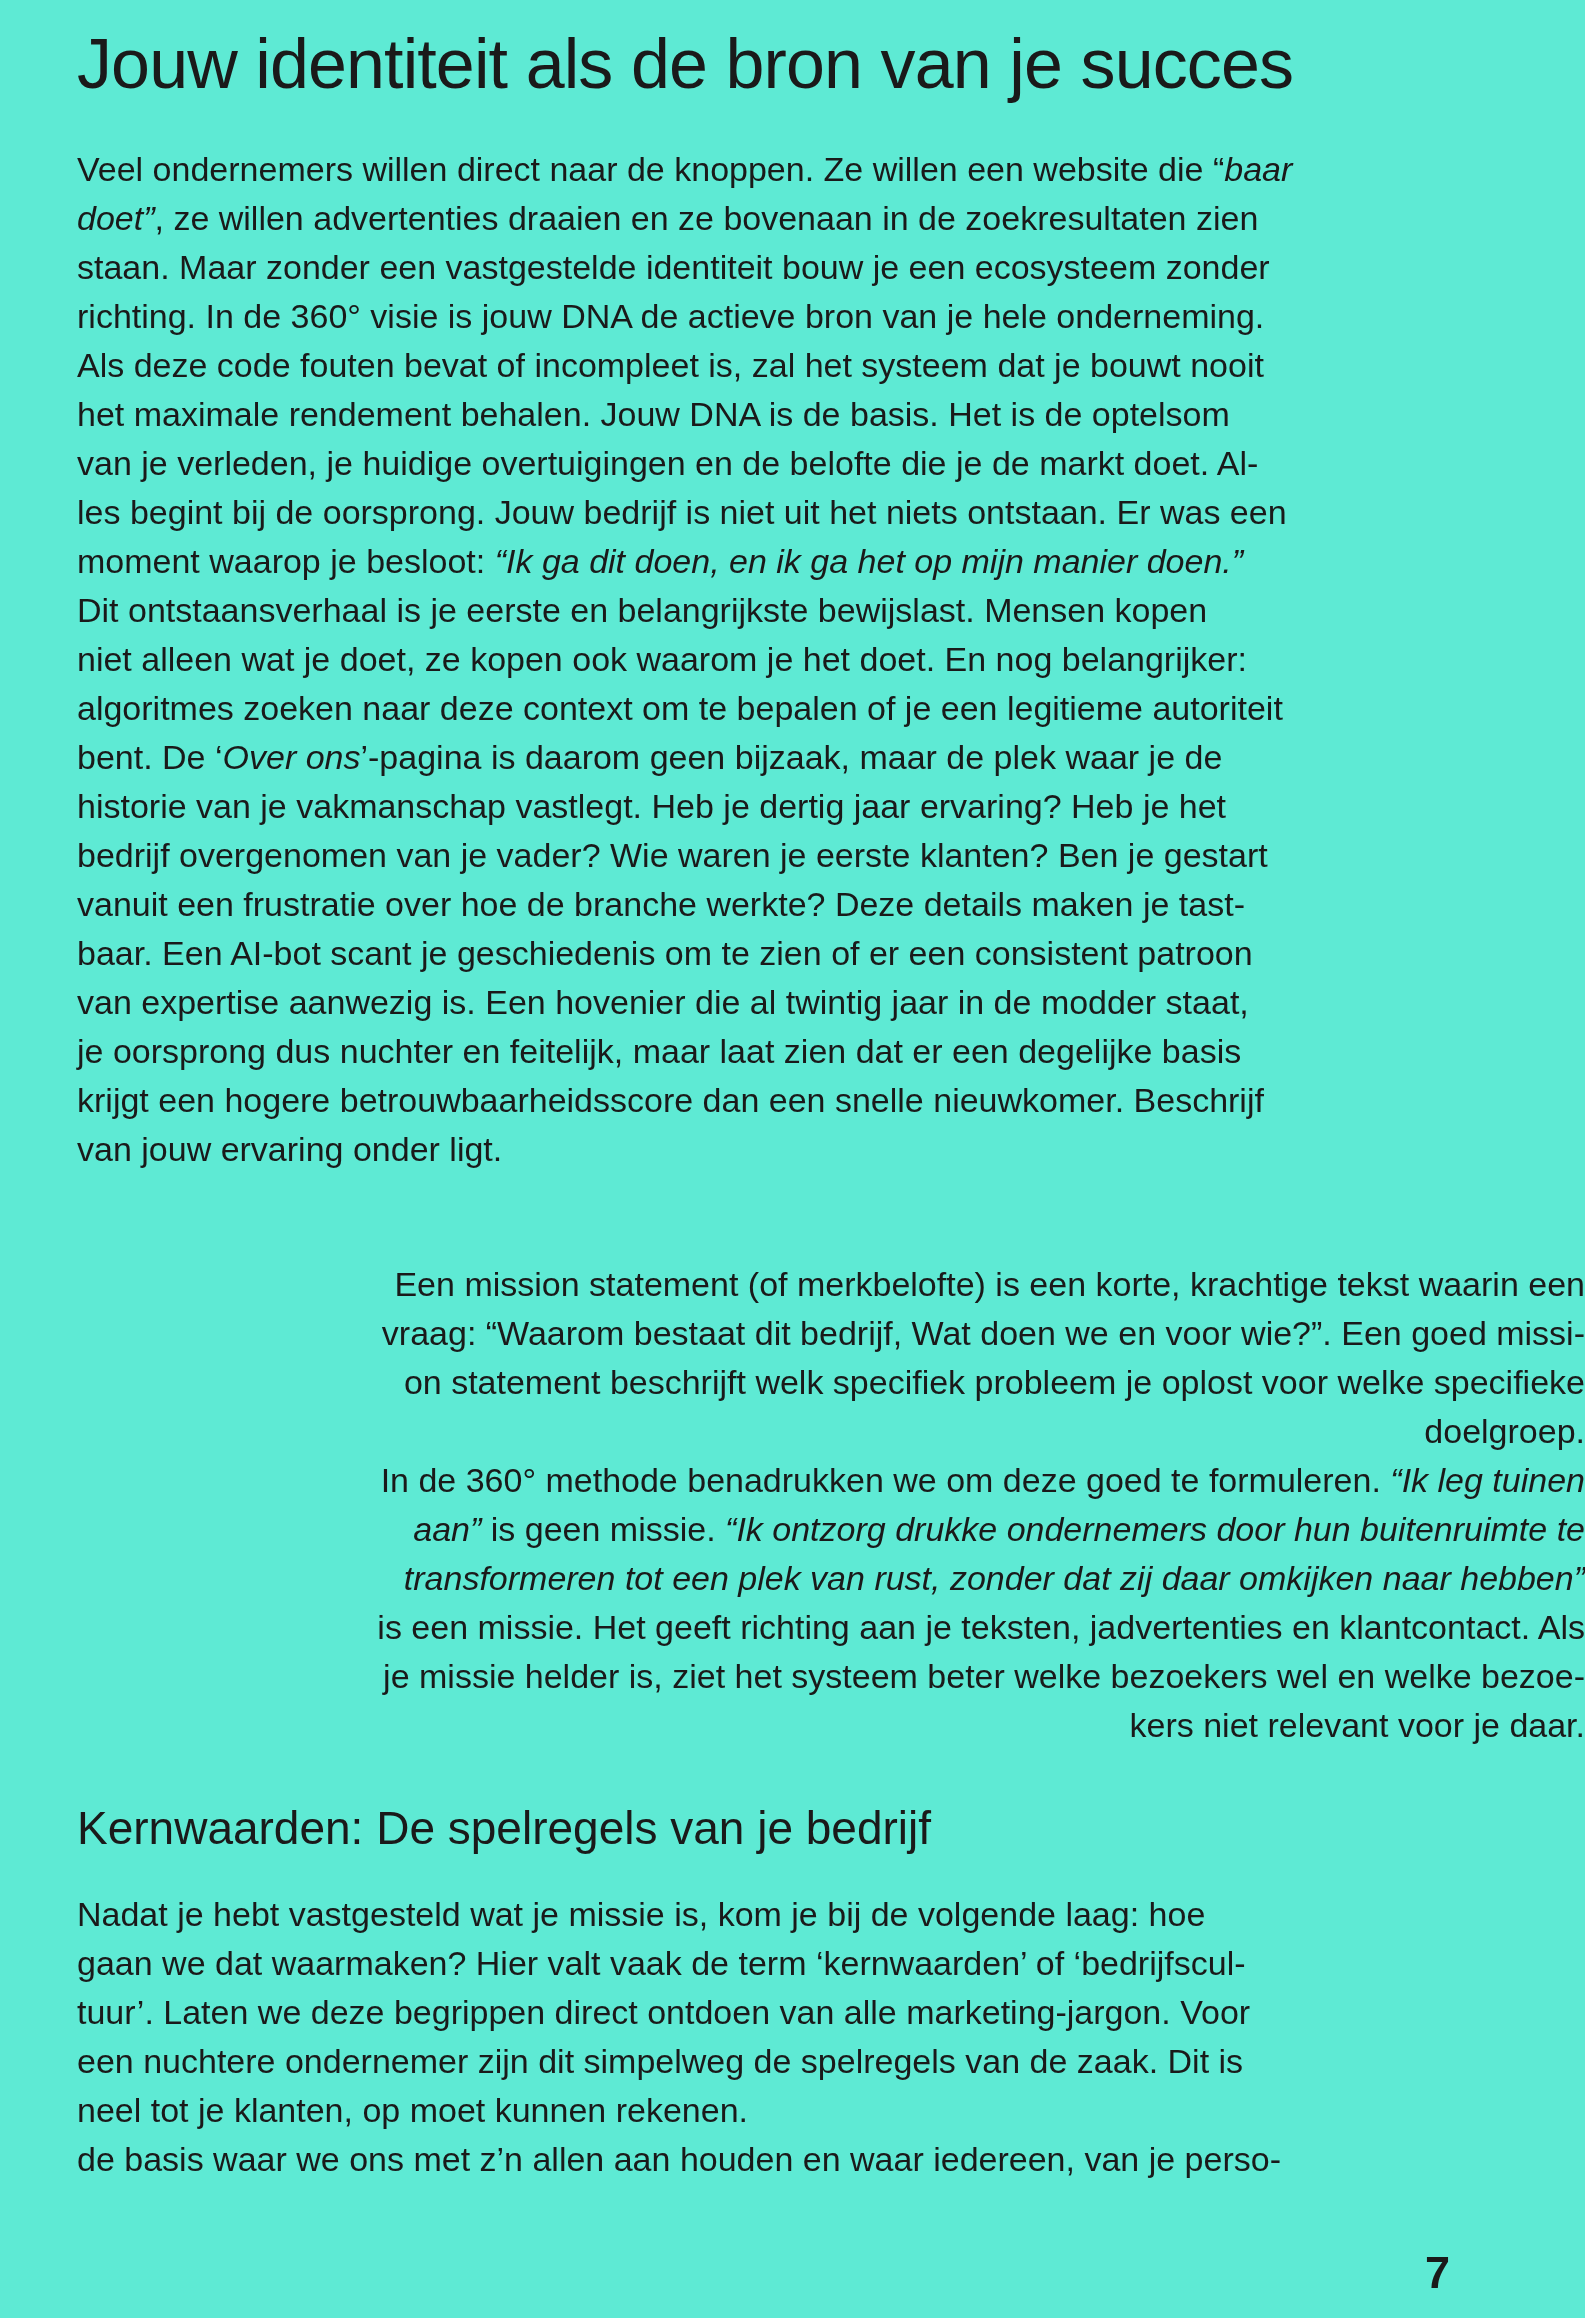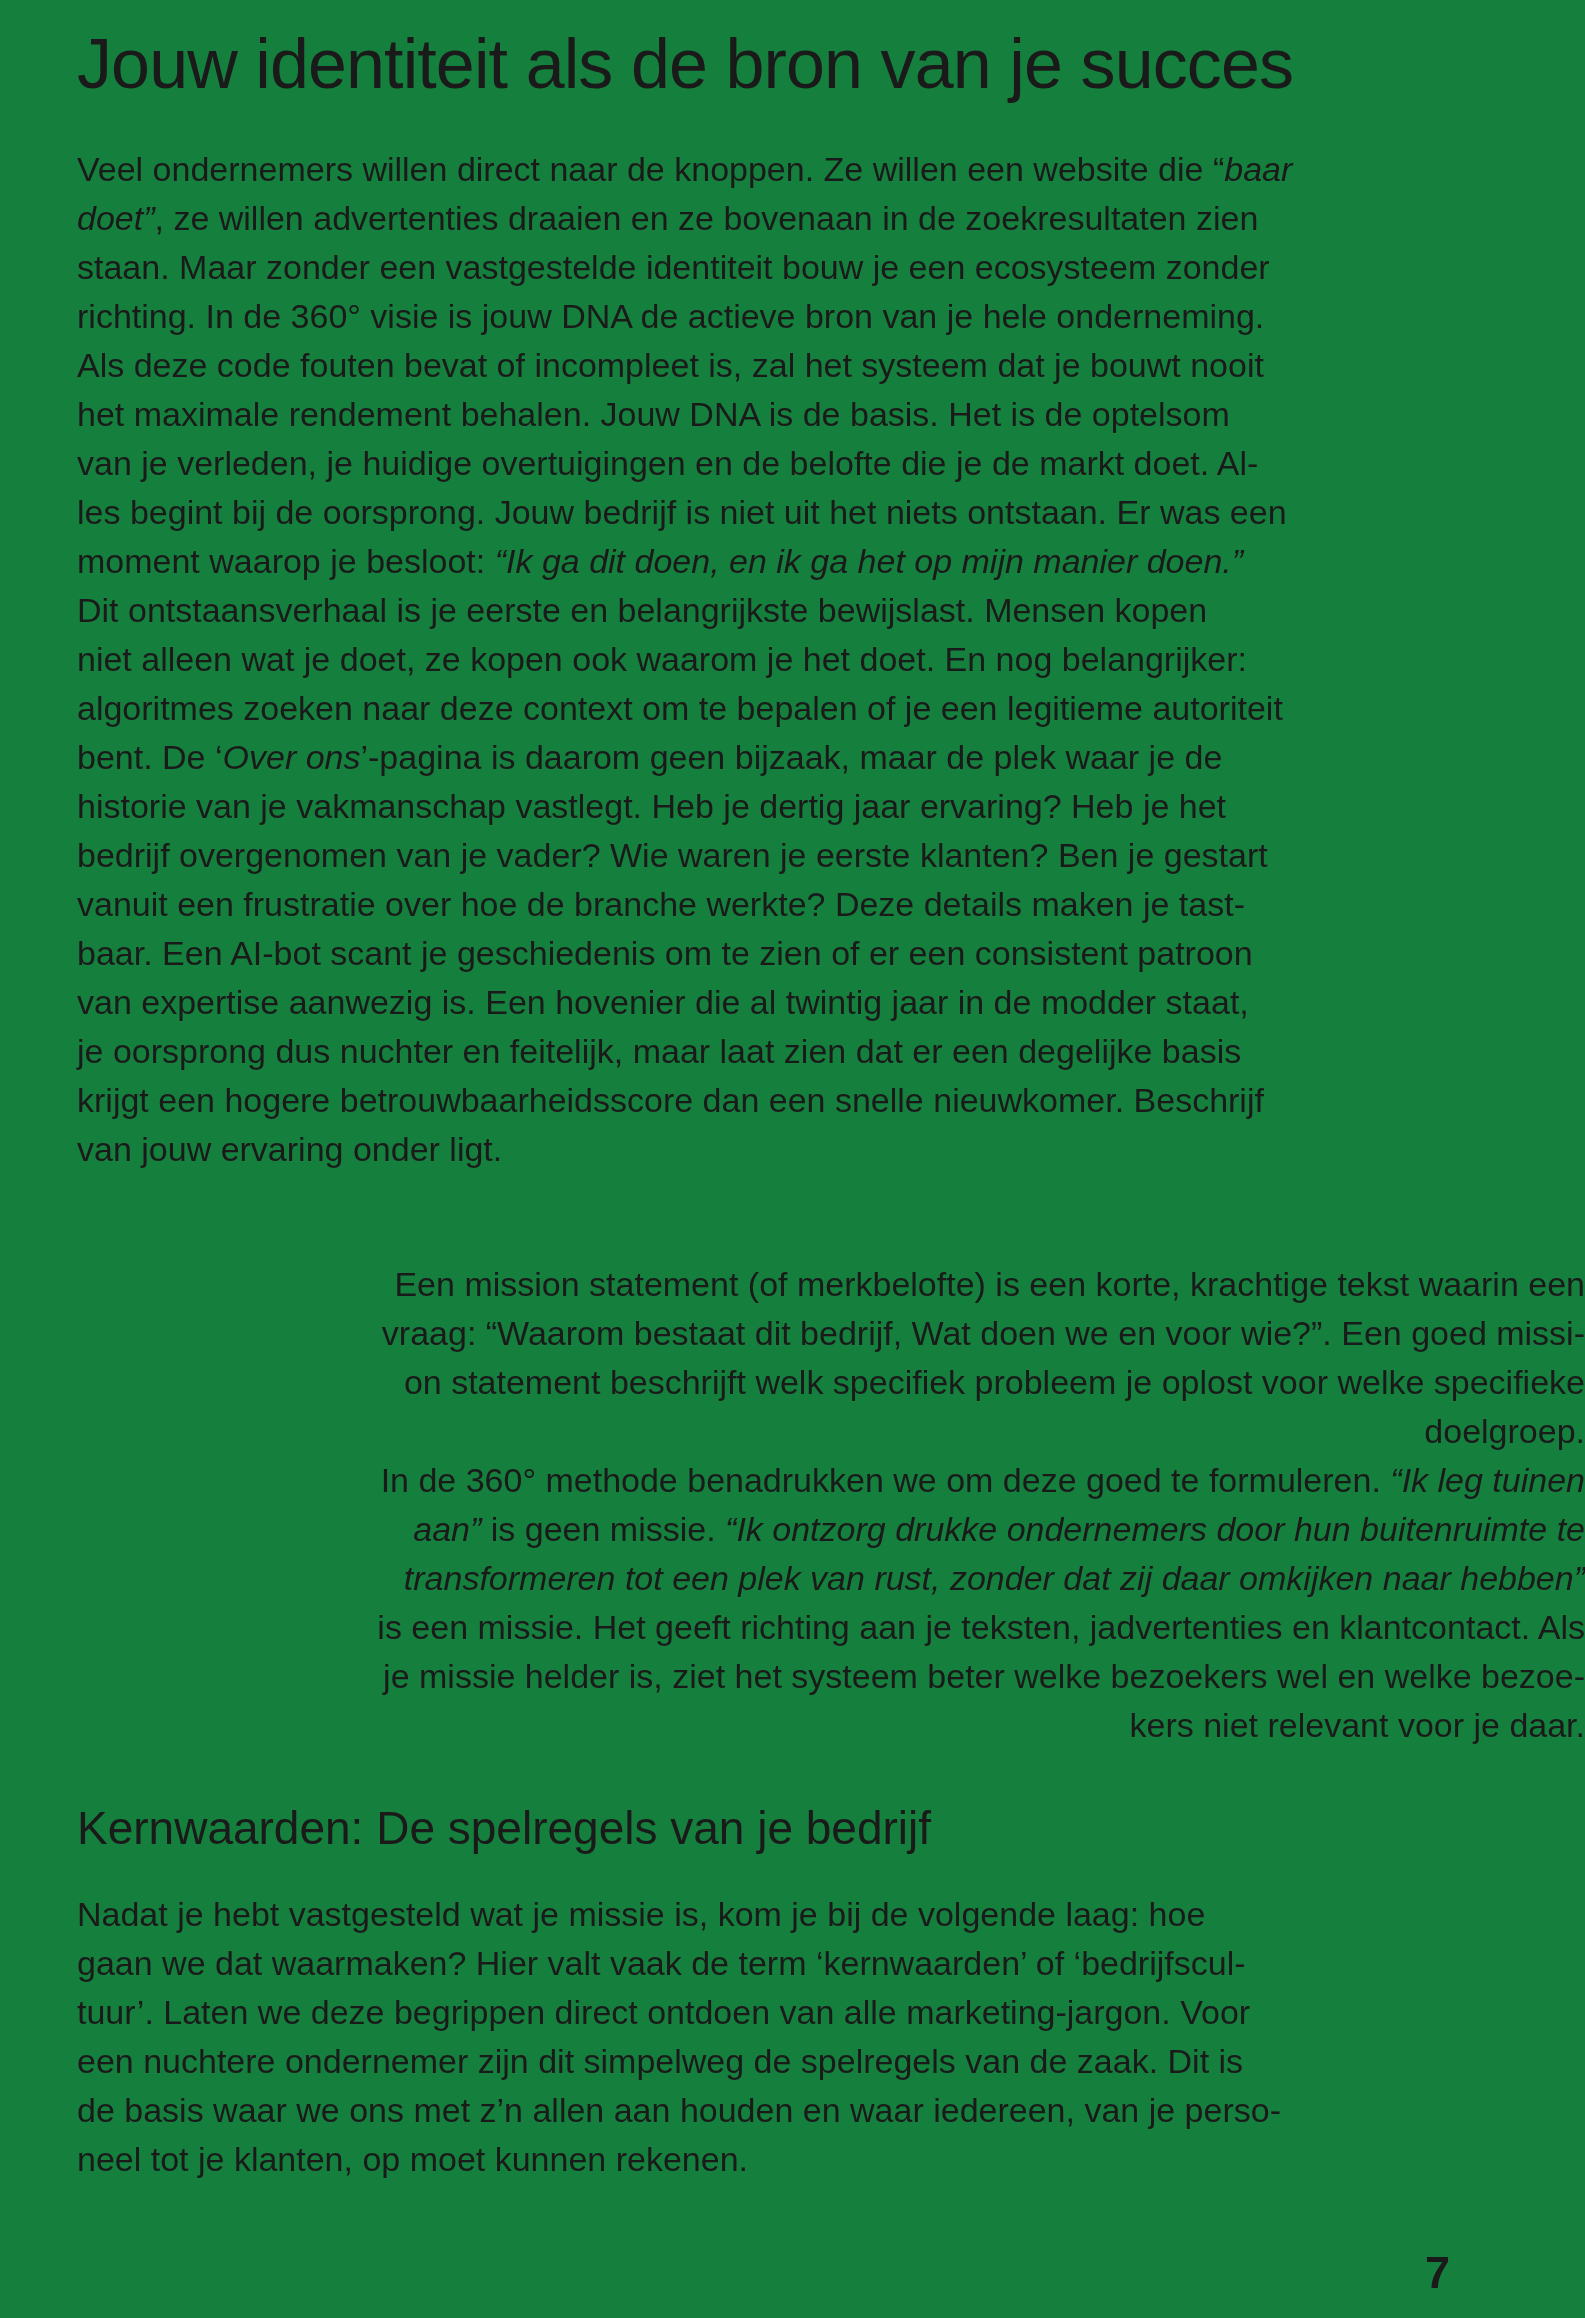--- a/index.html
+++ b/index.html
@@ -1,20 +1,20 @@
 <!DOCTYPE html>
 <html style="font-size:13.7px"><head>
 <meta charset="utf-8">
 <style>
   html, body { margin: 0; padding: 0; background: #e8e8e8; }
   .page {
     position: relative;
     width: 1585px;
     height: 2319px;
-    background: #15803d;
+    background: #5eead4;
     color: #1a1a1a;
     font-family: "Liberation Sans", "DejaVu Sans", sans-serif;
     overflow: hidden;
   }
   .title {
     margin: 0;
     padding: 20.6px 0 0 77px;
     font-size: 70px;
     font-weight: 400;
     letter-spacing: -0.9px;
@@ -87,18 +87,18 @@
       <div class="line"><span>is een missie. Het geeft richting aan je teksten, jadvertenties en klantcontact. Als</span></div>
       <div class="line"><span>je missie helder is, ziet het systeem beter welke bezoekers wel en welke bezoe-</span></div>
       <div class="line"><span>kers niet relevant voor je daar.</span></div>
     </div>
   <h2 class="heading">Kernwaarden: De spelregels van je bedrijf</h2>
   <div class="para p3">
       <div class="line"><span>Nadat je hebt vastgesteld wat je missie is, kom je bij de volgende laag: hoe</span></div>
       <div class="line"><span>gaan we dat waarmaken? Hier valt vaak de term ‘kernwaarden’ of ‘bedrijfscul-</span></div>
       <div class="line"><span>tuur’. Laten we deze begrippen direct ontdoen van alle marketing-jargon. Voor</span></div>
       <div class="line"><span>een nuchtere ondernemer zijn dit simpelweg de spelregels van de zaak. Dit is</span></div>
+      <div class="line"><span>neel tot je klanten, op moet kunnen rekenen.</span></div>
       <div class="line"><span>de basis waar we ons met z’n allen aan houden en waar iedereen, van je perso-</span></div>
-      <div class="line"><span>neel tot je klanten, op moet kunnen rekenen.</span></div>
     </div>
   <div class="pageno">7</div>
 </div>
 
 
 </body></html>

